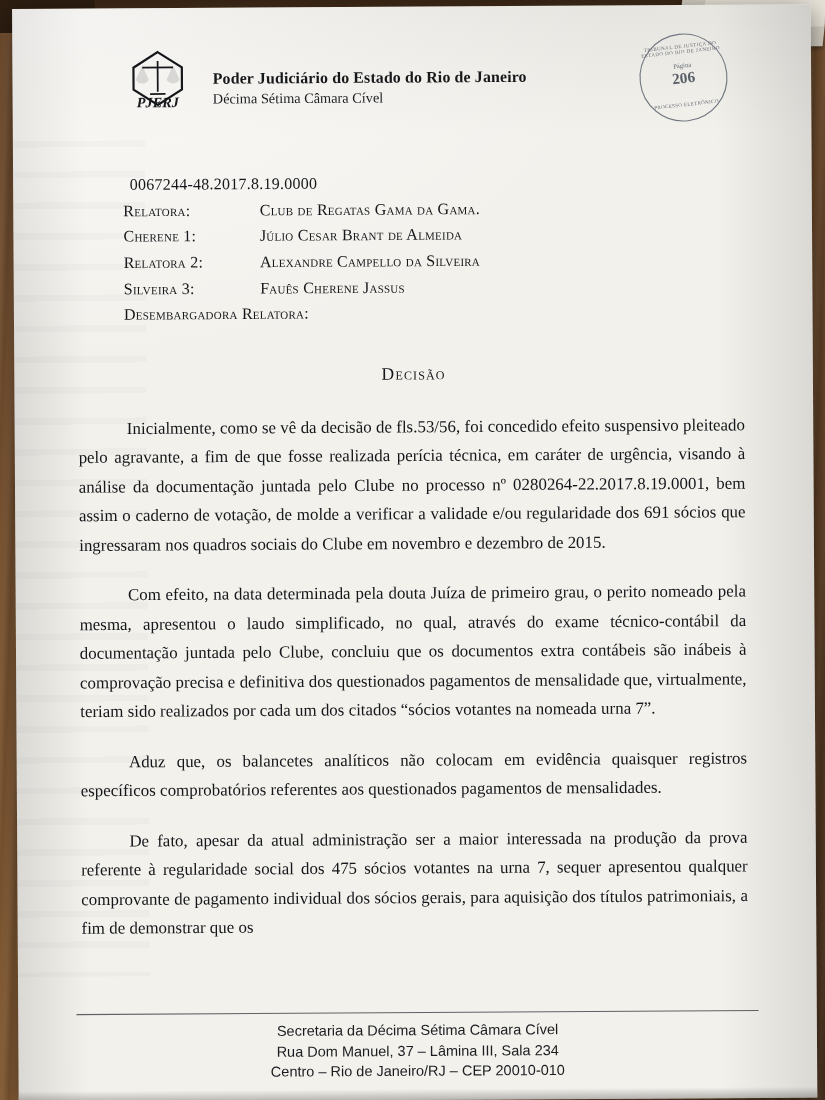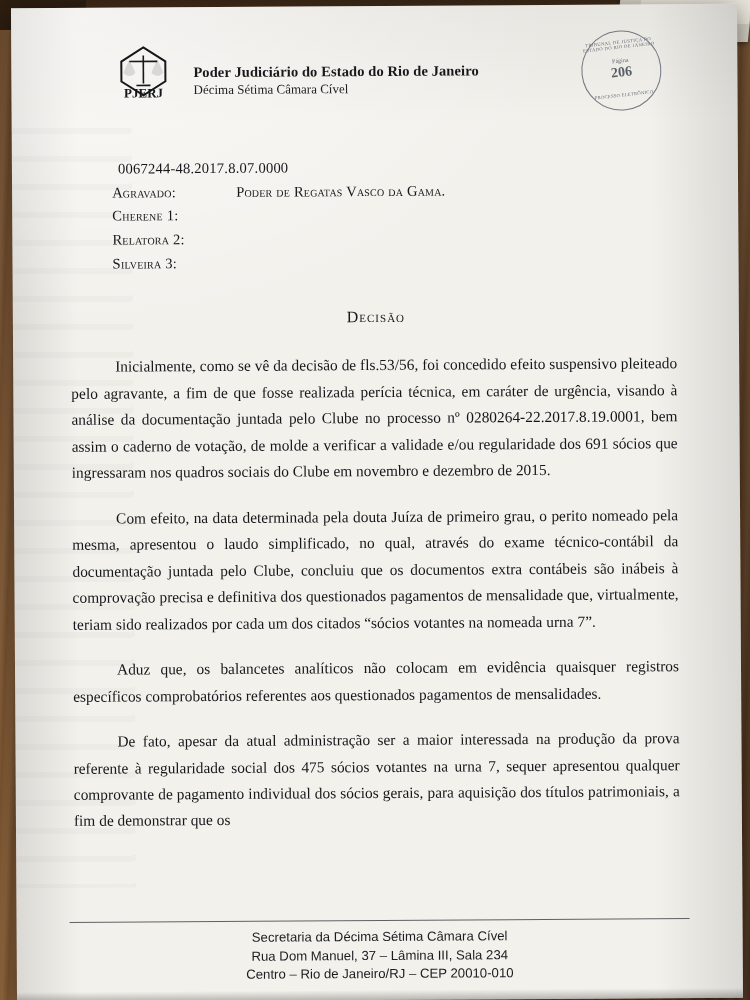--- a/index.html
+++ b/index.html
@@ -36,21 +36,21 @@
   }
   .sheet:after{ 
     content:"";position:absolute;left:0;top:120px;width:120px;height:760px;
     background:repeating-linear-gradient(180deg, rgba(120,120,120,.10) 0 6px, rgba(0,0,0,0) 6px 28px);
     opacity:.45;pointer-events:none;
   }
   .content{position:relative;z-index:3;padding:0;}
 
   
   .header{display:flex;align-items:flex-start;gap:14px;padding:34px 0 0 96px;}
-  .logo{width:72px;height:60px;position:relative;flex:0 0 auto;}
+  .logo{width:72px;height:60px;position:relative;flex:0 0 auto;font-style:italic;}
   .logo svg{display:block;}
   .org{padding-top:22px;line-height:1.25;}
   .org-line1{font-family:"Liberation Serif",serif;font-weight:bold;font-size:14.5px;color:#16181a;letter-spacing:.1px;}
   .org-line2{font-family:"Liberation Serif",serif;font-size:13px;color:#1b1d1f;margin-top:1px;}
 
   
   .stamp{position:absolute;right:76px;top:26px;width:78px;height:78px;border:1.2px solid #5c6470;border-radius:50%;
          color:#4a525c;text-align:center;opacity:.85;transform:rotate(-6deg);}
   .stamp .st-top{font-size:4.6px;letter-spacing:.4px;margin-top:8px;}
   .stamp .st-mid{font-size:6px;margin-top:8px;}
@@ -121,36 +121,40 @@
         </svg>
       </div>
       <div class="org">
         <div class="org-line1">Poder Judiciário do Estado do Rio de Janeiro</div>
         <div class="org-line2">Décima Sétima Câmara Cível</div>
       </div>
     </div>
 
     <div class="case">
       <div class="case-row wide">
-        <span class="case-value">0067244-48.2017.8.07.0000</span>
+        <span class="case-value">0067244-48.2017.8.19.0000</span>
       </div>
       <div class="case-row lbl-w">
-        <span class="case-label">Agravado:</span>
-        <span class="case-value">Poder de Regatas Vasco da Gama.</span>
+        <span class="case-label">Relatora:</span>
+        <span class="case-value">Club de Regatas Gama da Gama.</span>
       </div>
       <div class="case-row lbl-w">
         <span class="case-label">Cherene 1:</span>
+        <span class="case-value">Júlio Cesar Brant de Almeida</span>
       </div>
       <div class="case-row lbl-w">
         <span class="case-label">Relatora 2:</span>
+        <span class="case-value">Alexandre Campello da Silveira</span>
       </div>
       <div class="case-row lbl-w">
         <span class="case-label">Silveira 3:</span>
+        <span class="case-value">Fauês Cherene Jassus</span>
       </div>
       <div class="case-row wide">
+        <span class="case-label">Desembargadora Relatora:</span>
       </div>
     </div>
 
     <div class="title">Decisão</div>
 
     <div class="body">
       <p>Inicialmente, como se vê da decisão de fls.53/56, foi concedido efeito suspensivo pleiteado pelo agravante, a fim de que fosse realizada perícia técnica, em caráter de urgência, visando à análise da documentação juntada pelo Clube no processo nº 0280264-22.2017.8.19.0001, bem assim o caderno de votação, de molde a verificar a validade e/ou regularidade dos 691 sócios que ingressaram nos quadros sociais do Clube em novembro e dezembro de 2015.</p>
       <p>Com efeito, na data determinada pela douta Juíza de primeiro grau, o perito nomeado pela mesma, apresentou o laudo simplificado, no qual, através do exame técnico-contábil da documentação juntada pelo Clube, concluiu que os documentos extra contábeis são inábeis à comprovação precisa e definitiva dos questionados pagamentos de mensalidade que, virtualmente, teriam sido realizados por cada um dos citados “sócios votantes na nomeada urna 7”.</p>
       <p>Aduz que, os balancetes analíticos não colocam em evidência quaisquer registros específicos comprobatórios referentes aos questionados pagamentos de mensalidades.</p>
       <p>De fato, apesar da atual administração ser a maior interessada na produção da prova referente à regularidade social dos 475 sócios votantes na urna 7, sequer apresentou qualquer comprovante de pagamento individual dos sócios gerais, para aquisição dos títulos patrimoniais, a fim de demonstrar que os</p>

